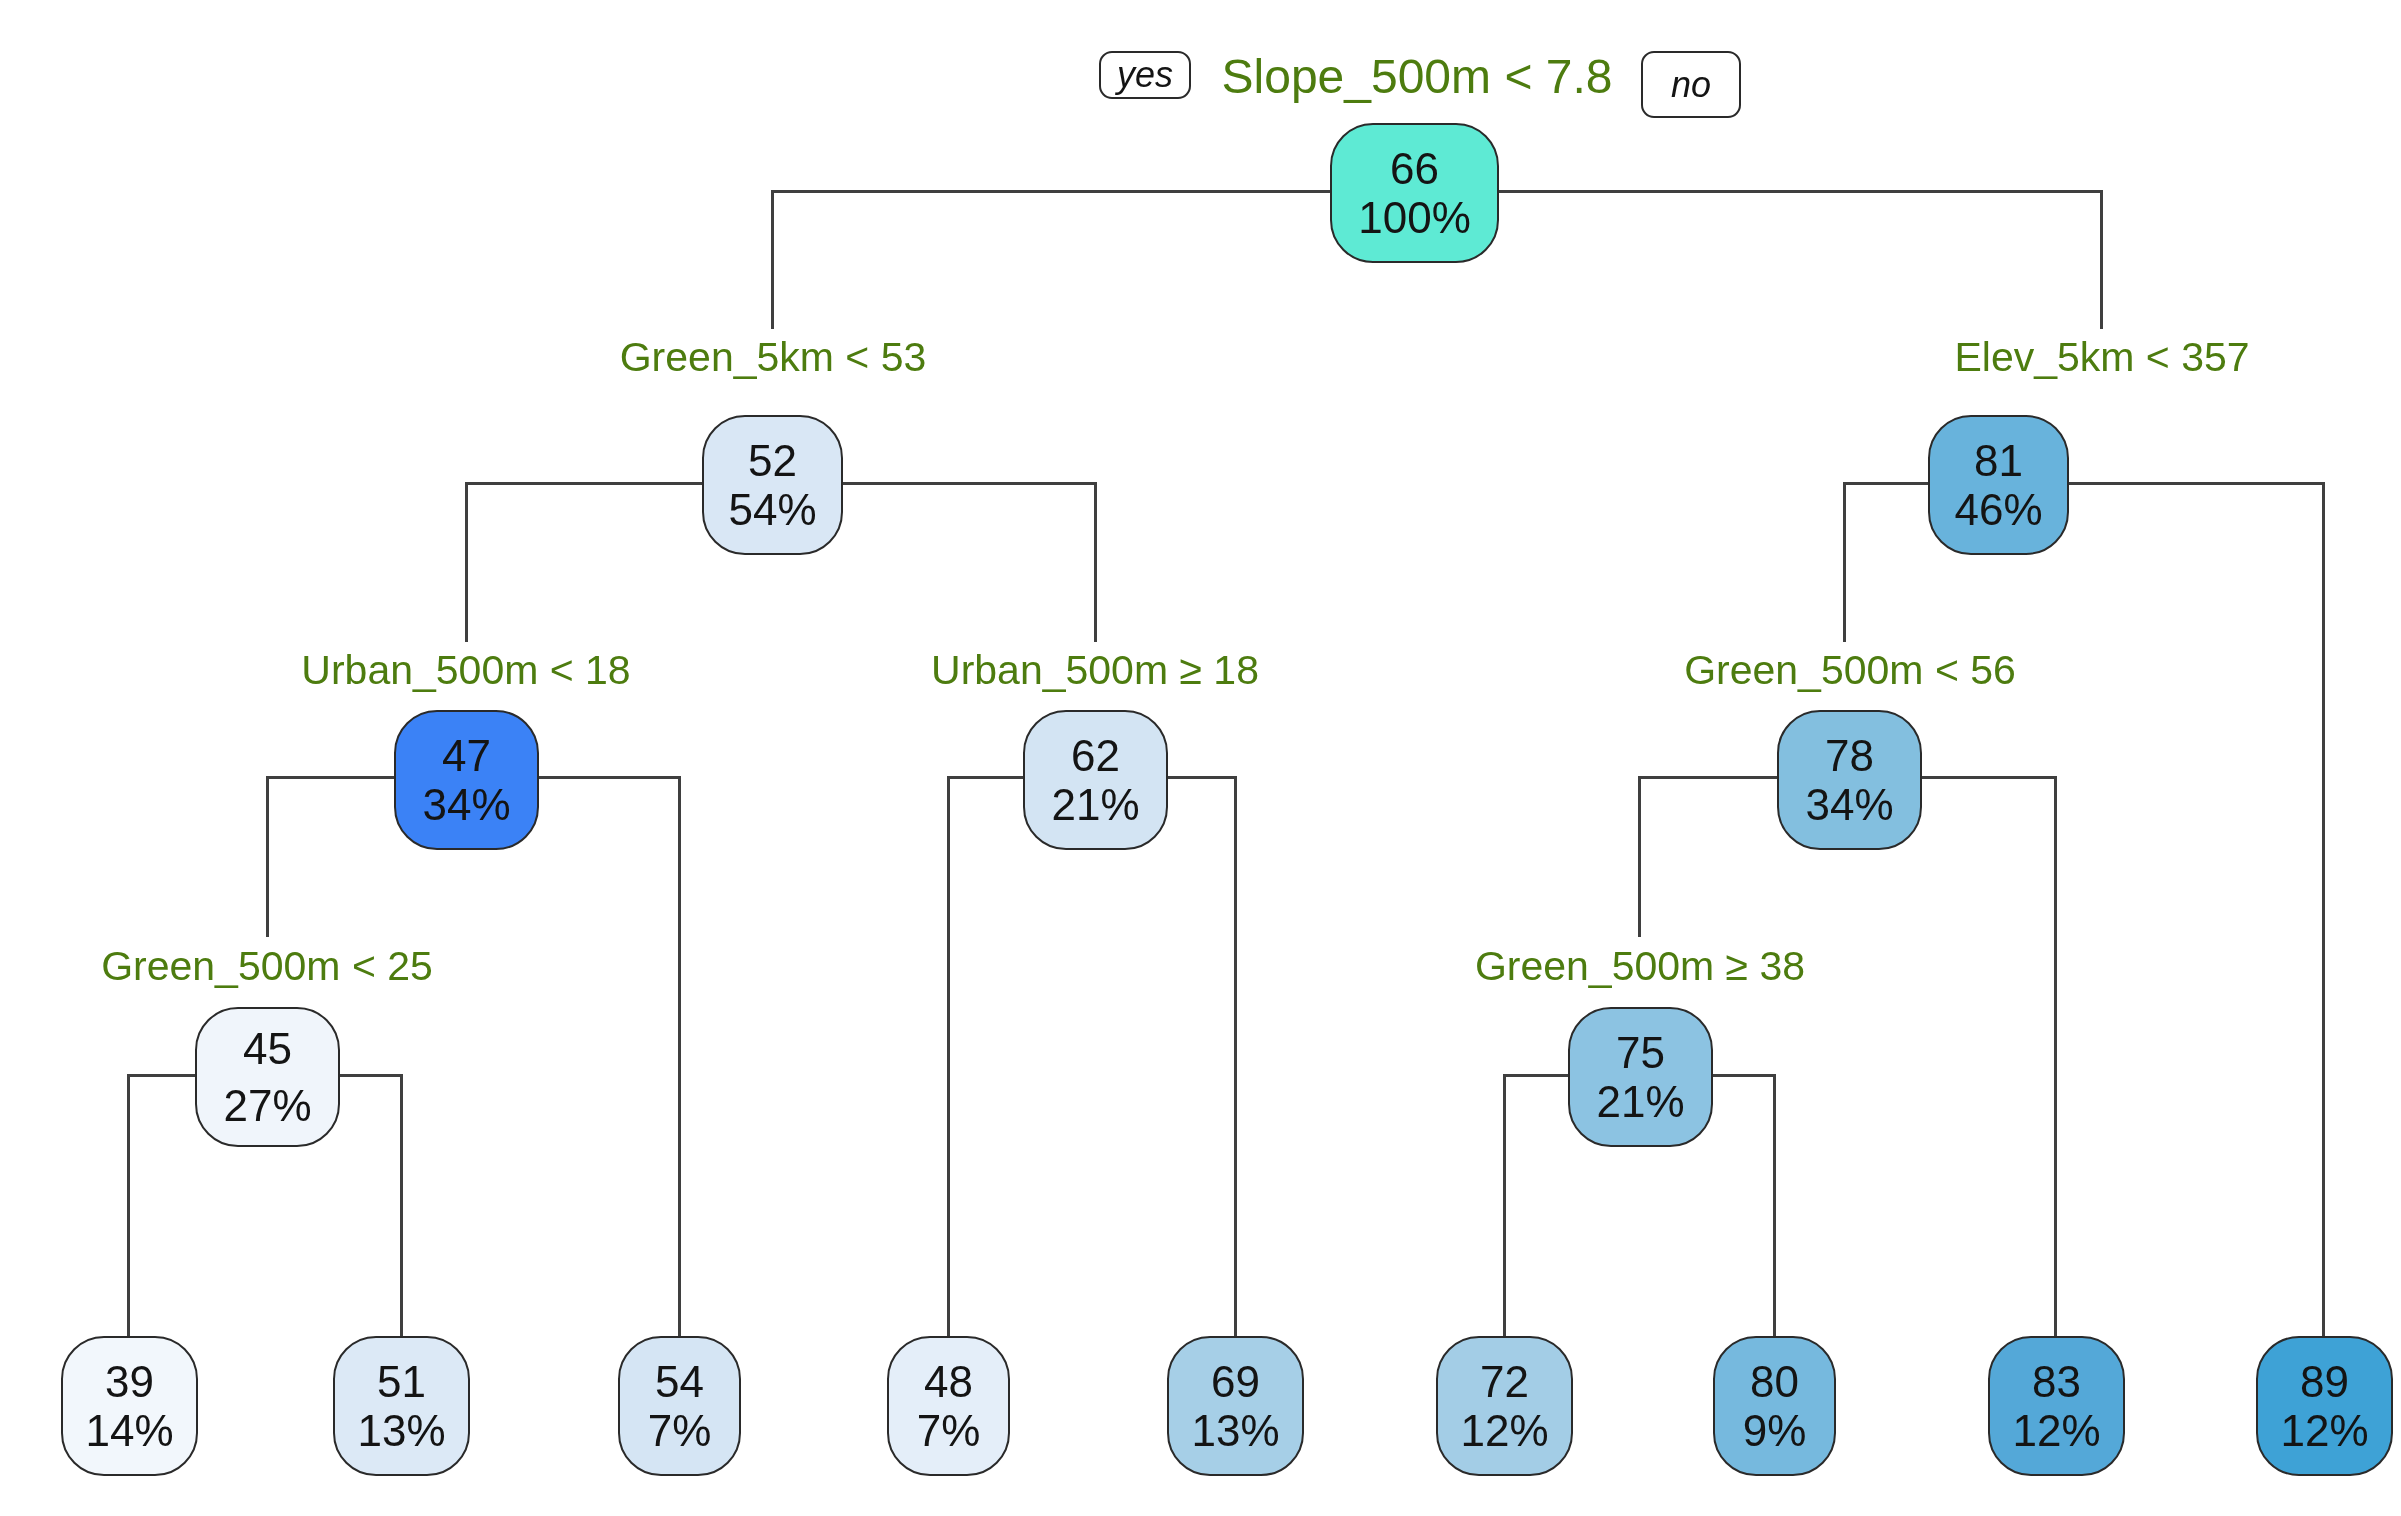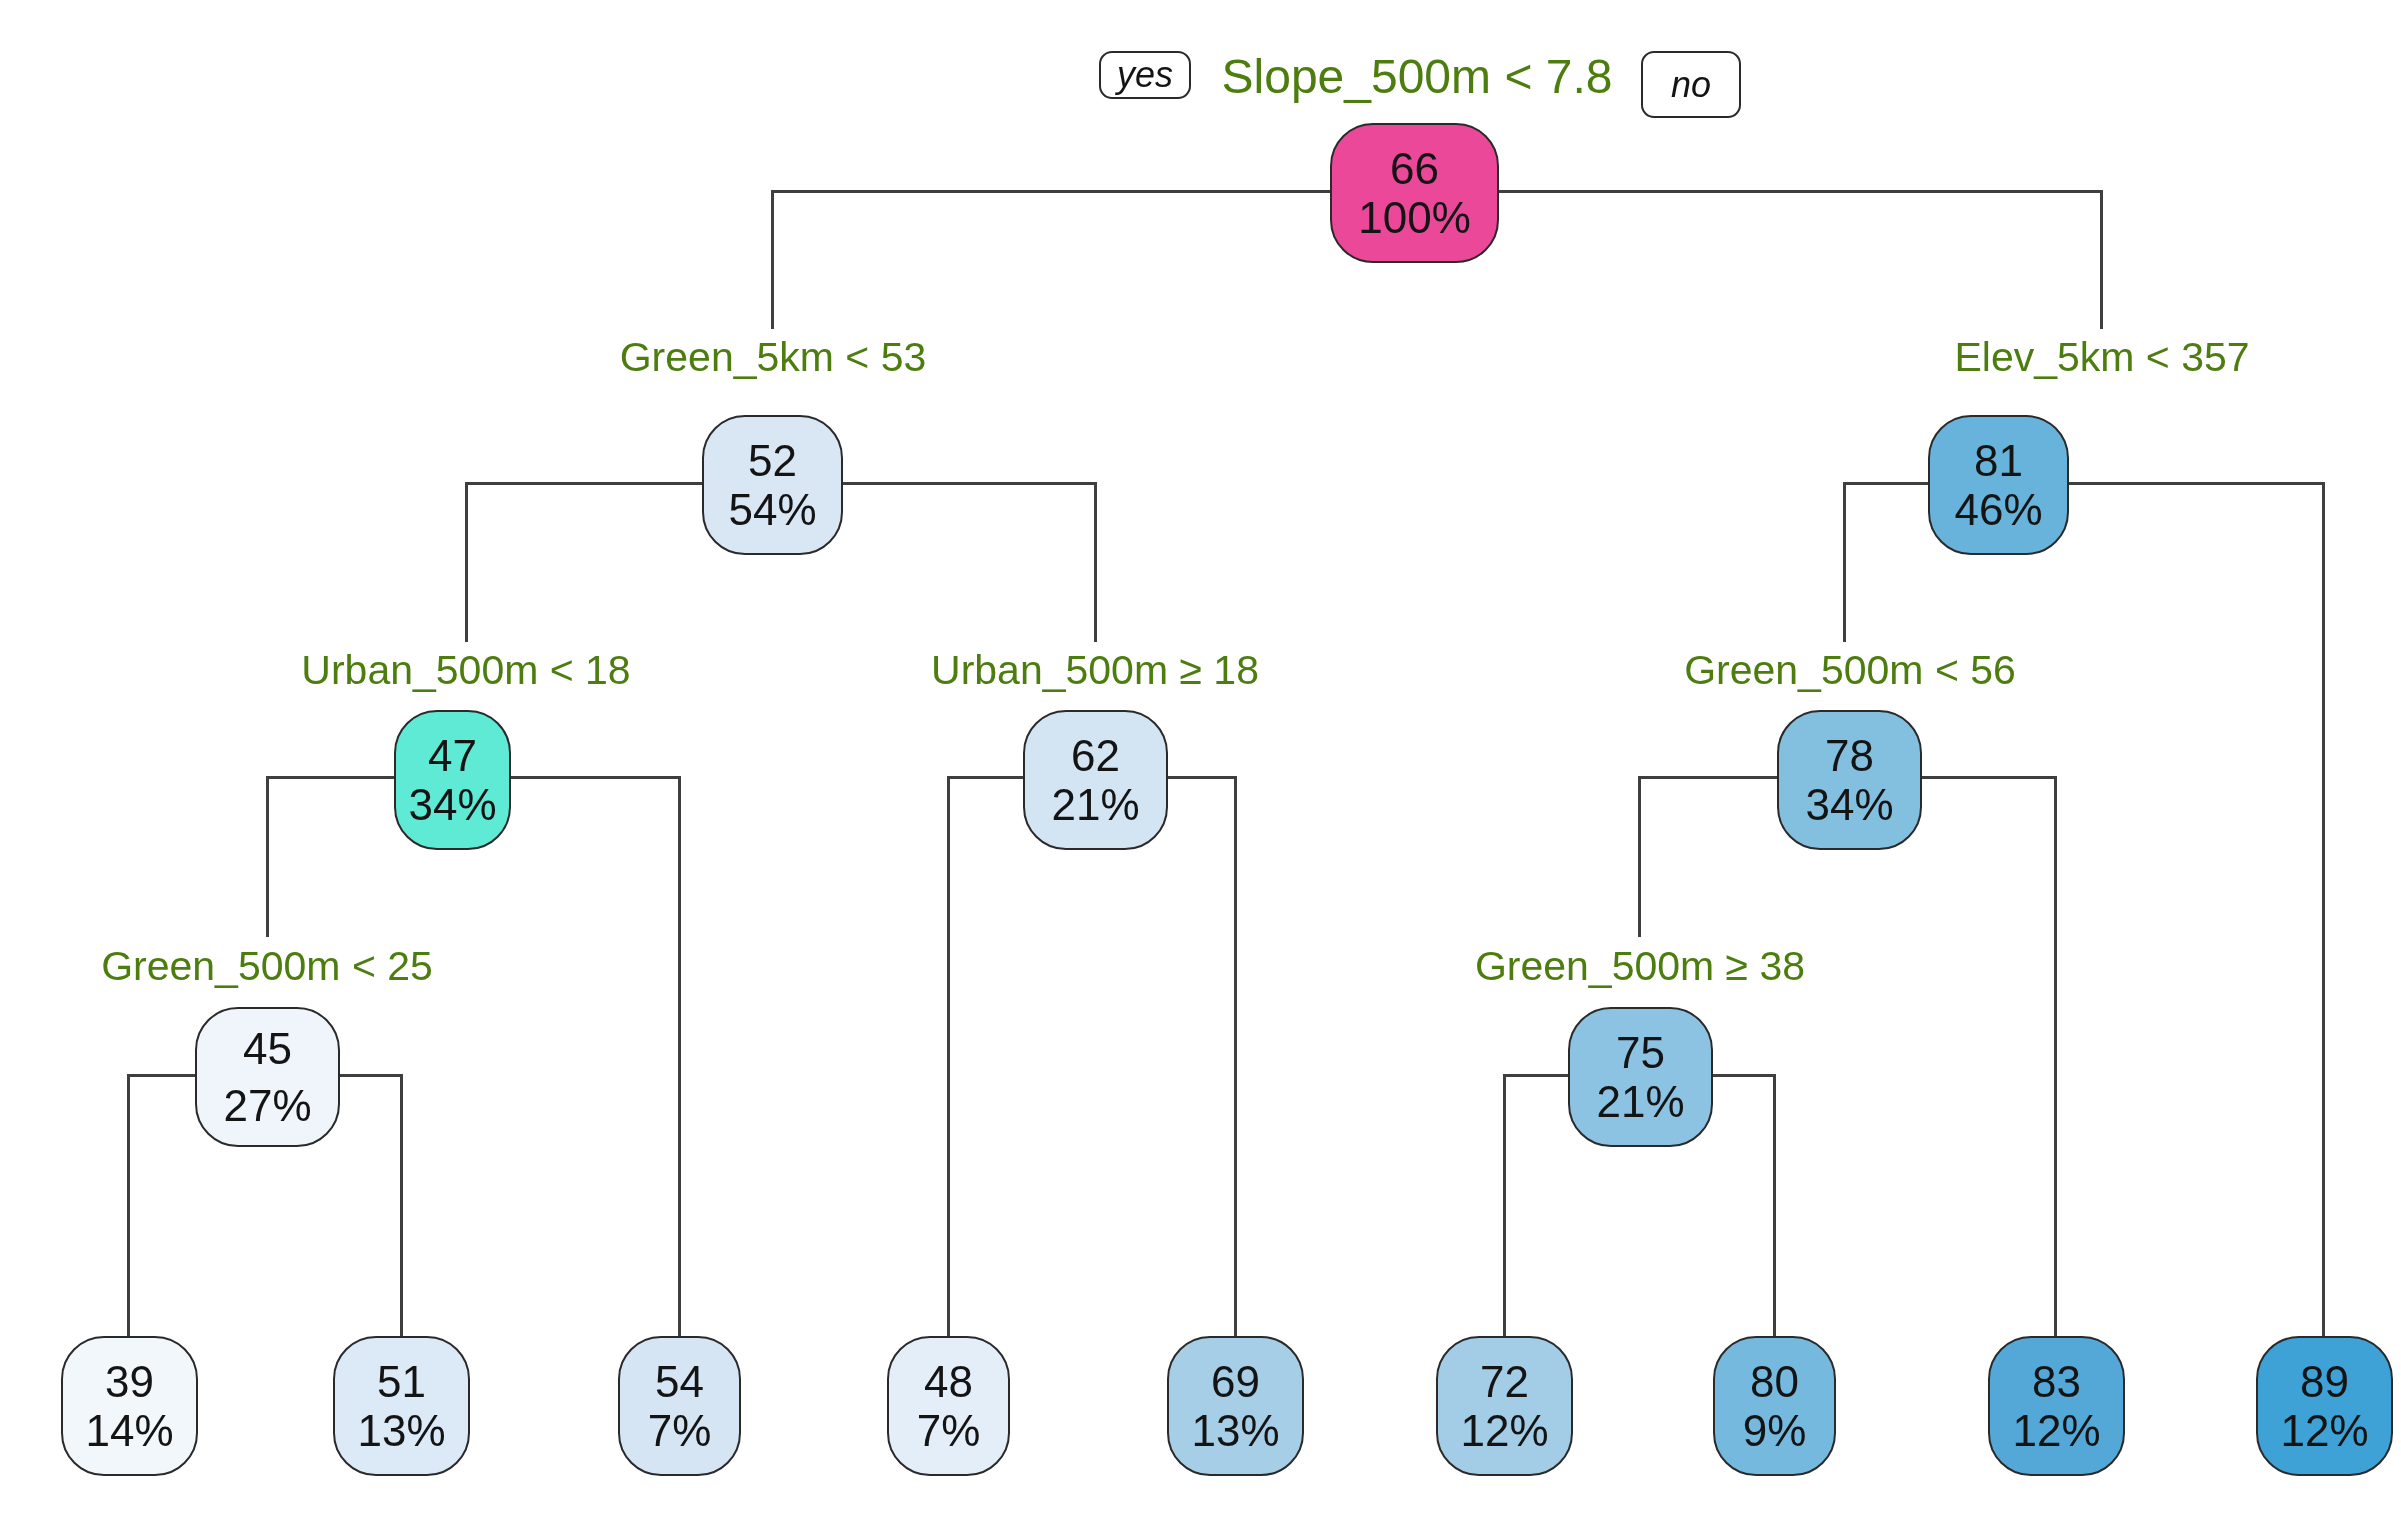--- a/index.html
+++ b/index.html
@@ -87,36 +87,36 @@
   </div>
 
   <div class="split" style="left:773px;top:337px;">Green_5km &lt; 53</div>
   <div class="split" style="left:2102px;top:337px;">Elev_5km &lt; 357</div>
   <div class="split" style="left:466px;top:650px;">Urban_500m &lt; 18</div>
   <div class="split" style="left:1095px;top:650px;">Urban_500m ≥ 18</div>
   <div class="split" style="left:1850px;top:650px;">Green_500m &lt; 56</div>
   <div class="split" style="left:267px;top:946px;">Green_500m &lt; 25</div>
   <div class="split" style="left:1640px;top:946px;">Green_500m ≥ 38</div>
 
-  <div class="node" style="left: 1330px; top: 123px; width: 169px; background: #ec4899; text-align: right;">
+  <div class="node" style="left: 1330px; top: 123px; width: 169px; background: #5eead4; text-align: right;">
     <div class="nv">66</div>
     <div class="np">100%</div>
   </div>
 
   <div class="node" style="left: 702px; top: 415px; width: 141px; background: rgb(217, 231, 245);">
     <div class="nv">52</div>
     <div class="np">54%</div>
   </div>
 
   <div class="node" style="left: 1928px; top: 415px; width: 141px; background: rgb(104, 179, 220);">
     <div class="nv">81</div>
     <div class="np">46%</div>
   </div>
 
-  <div class="node" style="left: 394px; top: 710px; width: 117px; background: #5eead4;">
+  <div class="node" style="left: 394px; top: 710px; width: 145px; background: #3b82f6;">
     <div class="nv">47</div>
     <div class="np">34%</div>
   </div>
 
   <div class="node" style="left: 1023px; top: 710px; width: 145px; background: rgb(211, 228, 243);">
     <div class="nv">62</div>
     <div class="np">21%</div>
   </div>
 
   <div class="node" style="left: 1777px; top: 710px; width: 145px; background: rgb(131, 191, 223);">

